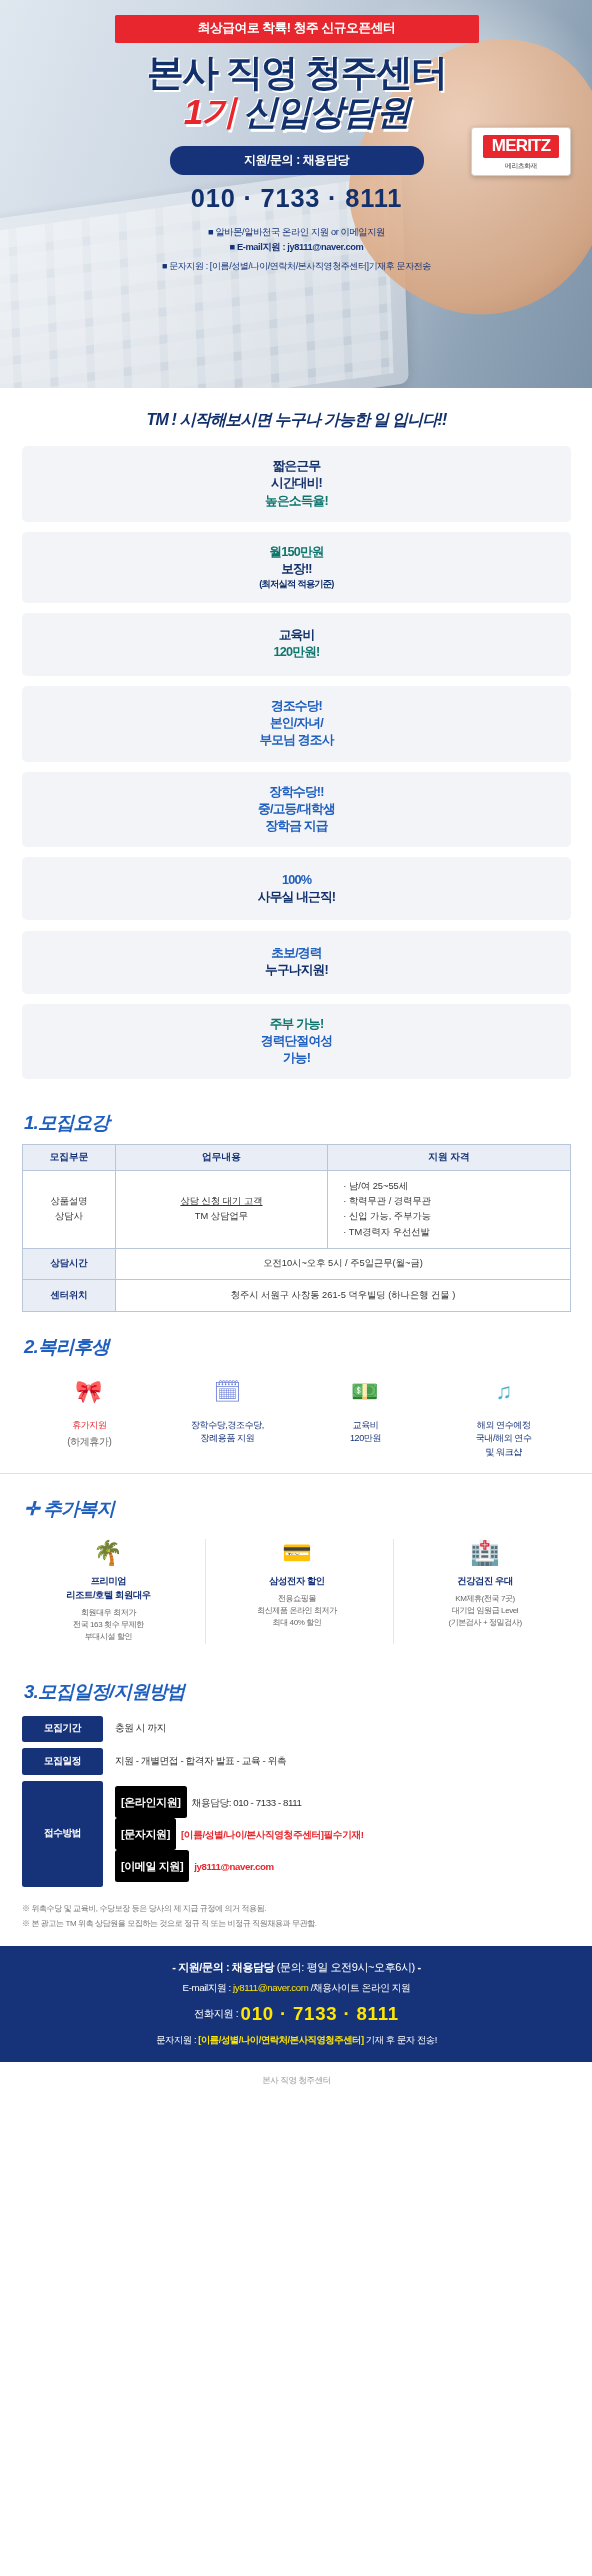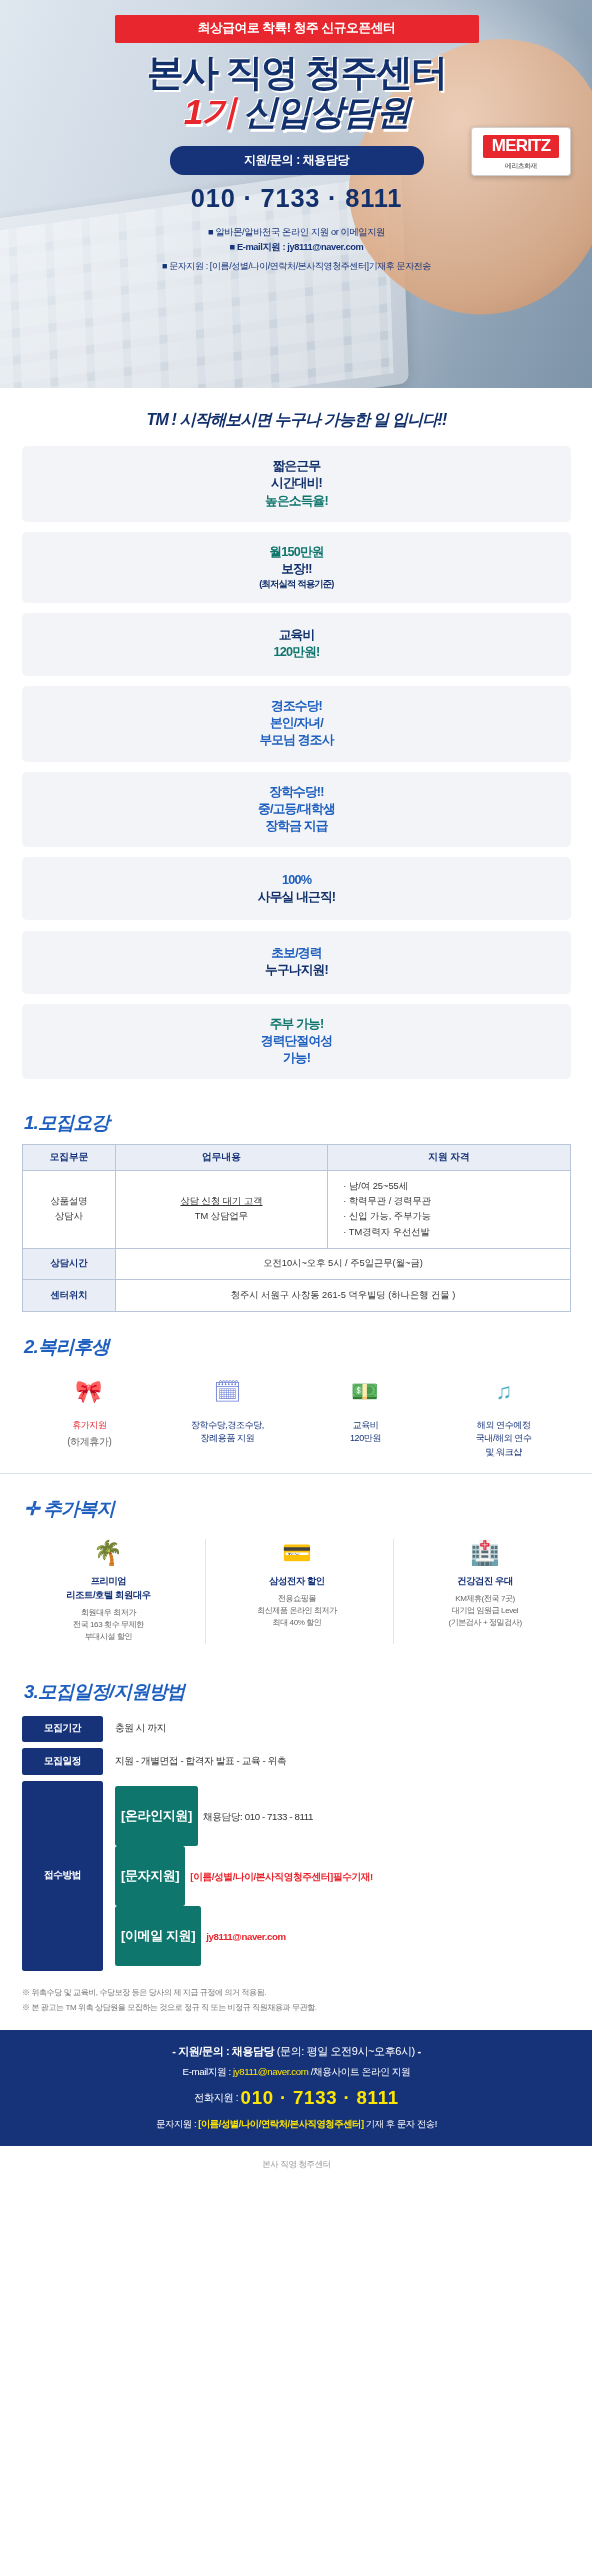--- a/index.html
+++ b/index.html
@@ -224,22 +224,22 @@
     padding: 6.8px 0;
     letter-spacing:-0.4px;
   }
   .sched-val {
     flex:1; padding: 6.8px 0 6.8px 12px;
     font-size: 9.7px; color:#333; display:flex; align-items:center;
     letter-spacing:-0.4px;
   }
   .sched-val.multi { display:block; line-height: 2.0; padding-top:5.1px; padding-bottom:5.1px;}
   .tag {
-    display:inline-block; background:#0f766e; color:#fff;
-    font-size:13px; font-weight:bold; padding:17px 6px; border-radius:2.5px;
+    display:inline-block; background:#000000; color:#fff;
+    font-size:11px; font-weight:bold; padding:5px 6px; border-radius:2.5px;
     margin-right:5.1px; letter-spacing:-0.4px;
   }
   .red-txt { color:#e8262d; font-weight:bold; }
 
   
   .notes {
     margin: 13.6px 22px 0; font-size: 8px; color:#777; line-height: 1.9;
     letter-spacing:-0.4px;
   }
 

